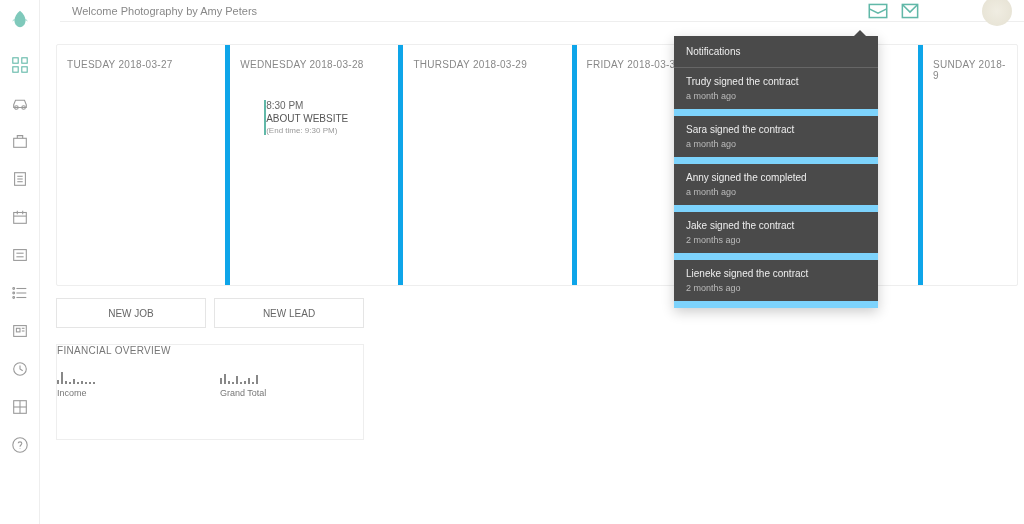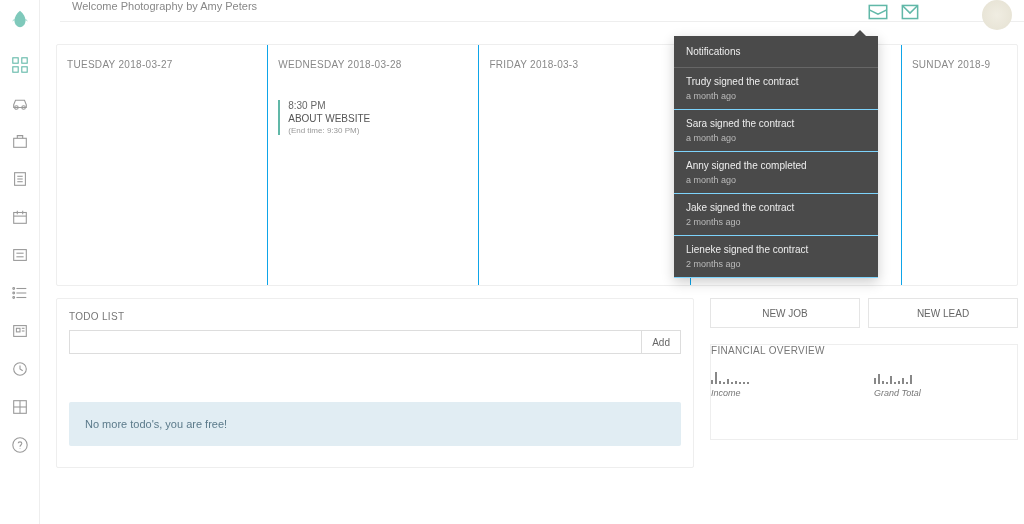--- a/index.html
+++ b/index.html
@@ -12,21 +12,21 @@
   overflow: hidden;
   position: relative;
 }
 .topbar {
   position: absolute;
   left: 60px;
   right: 0;
   top: 0;
   height: 22px;
   display: flex;
-  align-items: flex-start;
+  align-items: center;
   padding: 0 12px;
   border-bottom: 1px solid #eee;
   background: #fff;
 }
 .topbar .welcome {
   font-size: 11px;
   color: #888;
   flex: 1;
 }
 .topbar .icon-btn {
@@ -87,33 +87,34 @@
 .calendar {
   display: flex;
   border: 1px solid #eee;
   border-radius: 2px;
   height: 242px;
   margin-bottom: 12px;
   overflow: hidden;
 }
 .cal-col {
   flex: 1;
-  border-right: 1px solid #0ea5e9;
+  border-right: 5px solid #0ea5e9;
   padding: 14px 10px;
 }
 .cal-col:last-child { border-right: none; }
 .cal-col .day-label {
   font-size: 10px;
   color: #888;
   letter-spacing: 0.3px;
 }
 .cal-event {
   margin-top: 30px;
   border-left: 2px solid #61b8a8;
-  padding-left: 8px;
+  padding-left: 0;
+  margin-left: 24px;
 }
 .cal-event .time { font-size: 10px; color: #666; }
 .cal-event .title { font-size: 10px; color: #555; margin-top: 2px; }
 .cal-event .end { font-size: 8px; color: #999; margin-top: 2px; }
 
 .panels {
   display: flex;
   gap: 16px;
 }
 .panel {
@@ -171,21 +172,21 @@
   background: #fff;
   height: 30px;
   font-size: 10px;
   color: #666;
   cursor: pointer;
 }
 .fin-panel {
   border: 1px solid #eee;
   min-height: 96px;
 }
-.fin-row { display: flex; gap: 20px; margin-top: 12px; font-style: italic; }
+.fin-row { display: flex; gap: 20px; margin-top: 12px; }
 .fin-item { flex: 1; }
 .fin-bars { display: flex; align-items: flex-end; gap: 2px; height: 16px; margin-bottom: 4px; }
 .fin-bars span {
   display: inline-block;
   width: 2px;
   background: #888;
 }
 .fin-label { font-size: 9px; color: #777; }
 
 
@@ -209,21 +210,21 @@
   border-right: 6px solid transparent;
   border-bottom: 6px solid #4a4a4a;
 }
 .notif-header {
   padding: 10px 12px;
   border-bottom: 1px solid #666;
   font-size: 10px;
 }
 .notif-item {
   padding: 8px 12px;
-  border-bottom: 1px solid #7dd3fc;
+  border-bottom: 7px solid #7dd3fc;
   cursor: pointer;
 }
 .notif-item .msg { color: #eee; }
 .notif-item .time { color: #bbb; margin-top: 4px; font-size: 9px;}
 </style>
 </head>
 <body>
 
 <div class="leftnav">
   <div class="logo">
@@ -344,39 +345,34 @@
     </div>
     <div class="cal-col">
       <div class="day-label">WEDNESDAY 2018-03-28</div>
       <div class="cal-event">
         <div class="time">8:30 PM</div>
         <div class="title">ABOUT WEBSITE</div>
         <div class="end">(End time: 9:30 PM)</div>
       </div>
     </div>
     <div class="cal-col">
+      <div class="day-label">THURSDAY 2018-03-29</div>
+    </div>
+    <div class="cal-col">
       <div class="day-label">FRIDAY 2018-03-3</div>
     </div>
     <div class="cal-col">
       <div class="day-label"></div>
     </div>
     <div class="cal-col" style="flex:0.5">
       <div class="day-label">SUNDAY 2018-9</div>
     </div>
   </div>
 
   <div class="panels">
-    <div class="panel todo">
-      <h3>TODO LIST</h3>
-      <div class="todo-input-row">
-        <input class="todo-input" type="text" style="">
-        <button class="todo-add">Add</button>
-      </div>
-      <div class="todo-empty">No more todo's, you are free!</div>
-    </div>
 
 
     <div class="panel right">
       <div class="right-buttons">
         <button class="right-btn">NEW JOB</button>
         <button class="right-btn">NEW LEAD</button>
       </div>
       <div class="fin-panel">
         <h3>FINANCIAL OVERVIEW</h3>
         <div class="fin-row">

